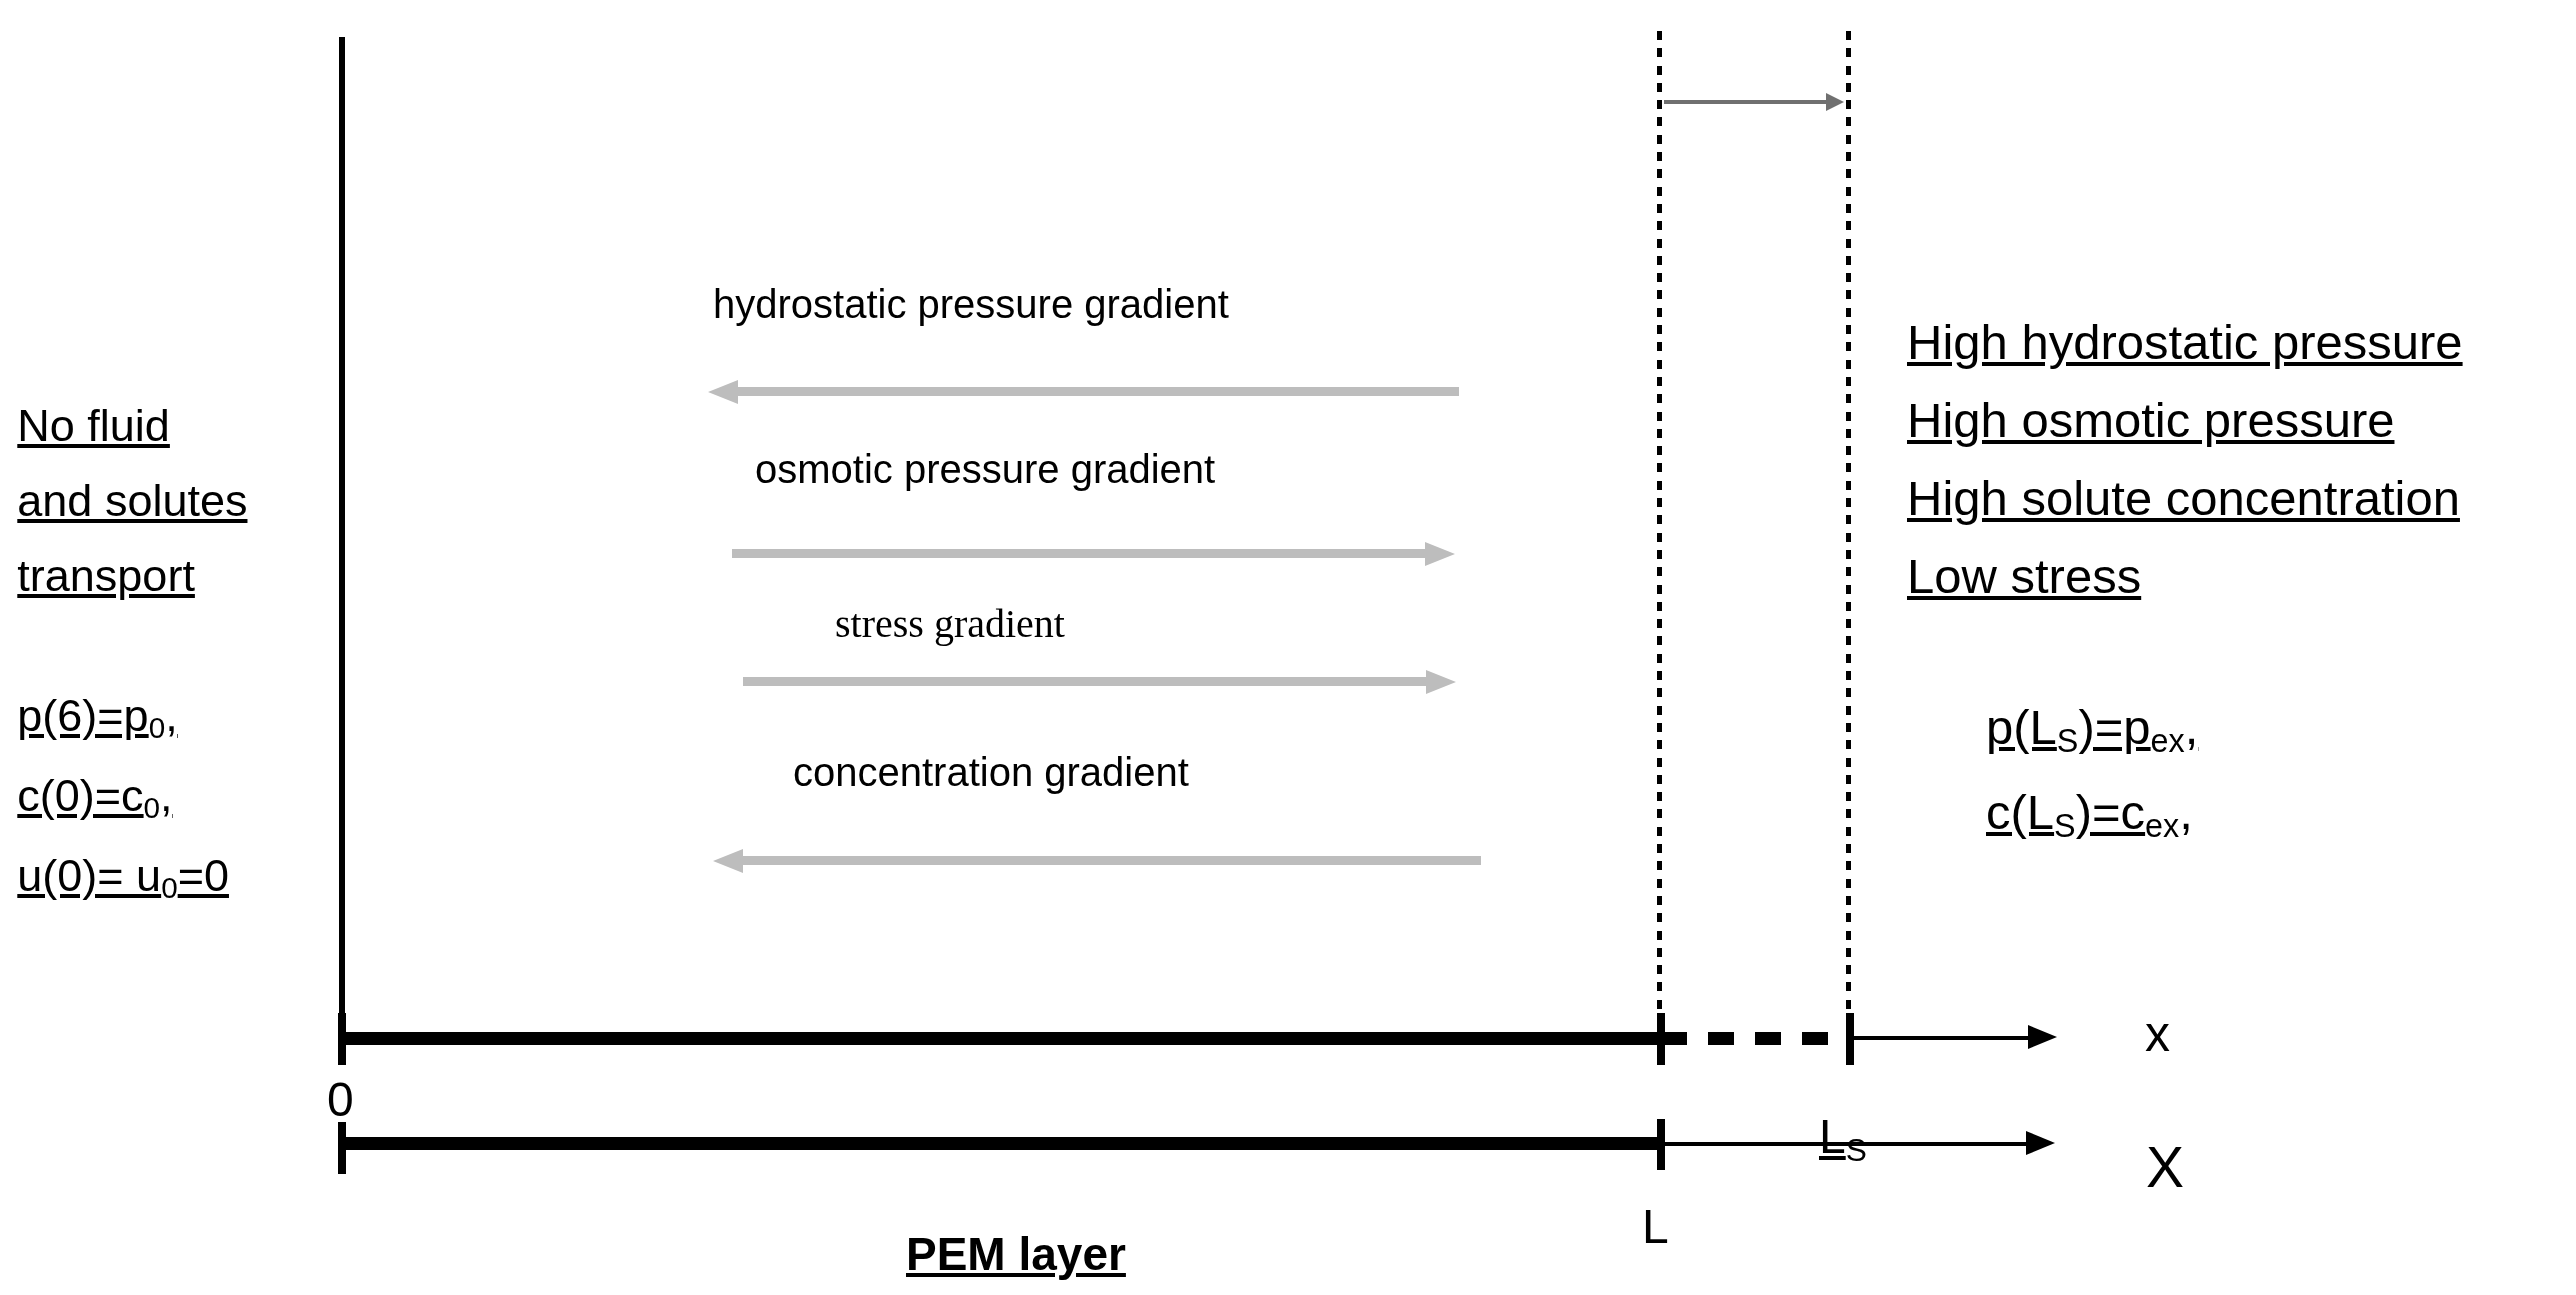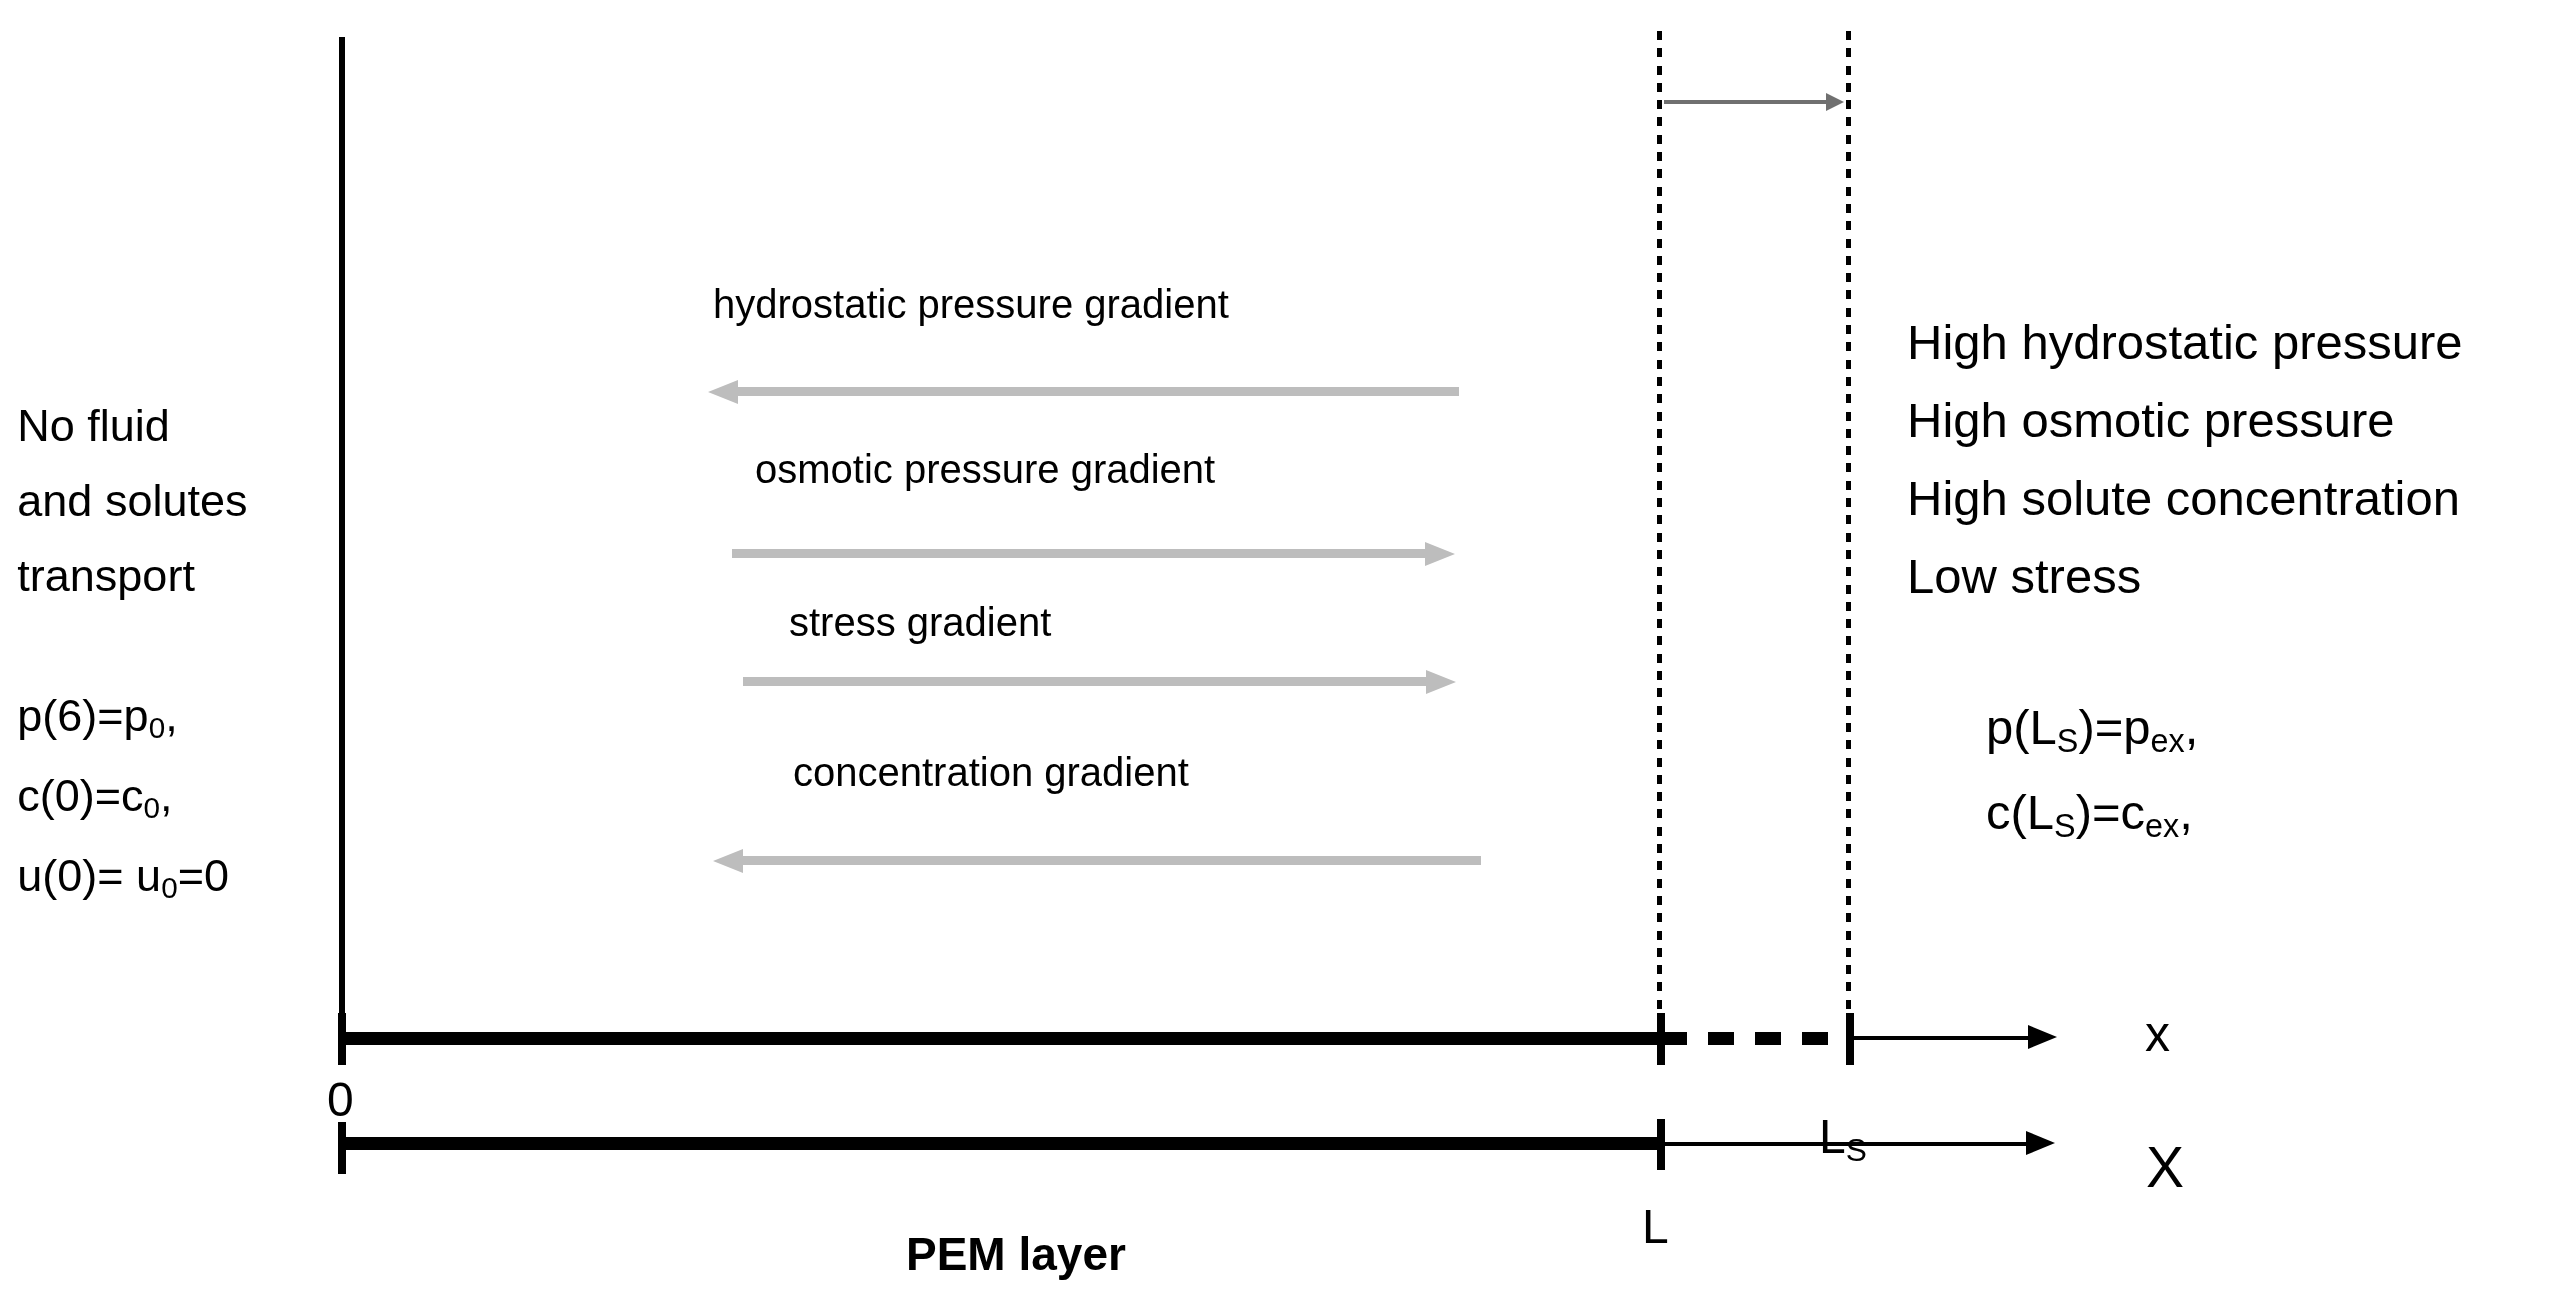--- a/index.html
+++ b/index.html
@@ -5,21 +5,21 @@
   html,body{margin:0;padding:0;background:#ffffff;}
   #canvas{
     position:relative;
     width:2576px;height:1295px;
     background:#ffffff;
     font-family:"Liberation Sans","DejaVu Sans",sans-serif;
     color:#000;
     overflow:hidden;
   }
   .abs{position:absolute;}
-  .nowrap{white-space:nowrap;}
+  .nowrap{white-space:nowrap;text-decoration:underline;}
   .sub{font-size:0.66em;vertical-align:-0.24em;}
   
   .left-desc{left:17.3px;top:388px;font-size:45px;line-height:75px;}
   .left-bc{left:17.3px;top:682px;font-size:45px;line-height:68px;}
   
   .glabel{font-size:40px;white-space:nowrap;}
   
   .garrow{display:flex;align-items:center;height:25px;}
   .gshaft{flex:1;height:9.7px;background:#bdbdbd;}
   .ghead-left{width:0;height:0;border-top:12.5px solid transparent;border-bottom:12.5px solid transparent;border-right:30.5px solid #bdbdbd;}
@@ -76,21 +76,21 @@
     <div class="ghead-left"></div>
     <div class="gshaft"></div>
   </div>
 
   <div class="abs glabel" style="left:755px;top:447px;">osmotic pressure gradient</div>
   <div class="abs garrow" style="left:732px;top:541px;width:723px;">
     <div class="gshaft"></div>
     <div class="ghead-right"></div>
   </div>
 
-  <div class="abs glabel" style="left:789px;top:600px;">stress gradient</div>
+  <div class="abs glabel" style="left:835px;top:600px;font-family:Liberation Serif, serif;">stress gradient</div>
   <div class="abs garrow" style="left:743px;top:669px;width:713px;">
     <div class="gshaft"></div>
     <div class="ghead-right"></div>
   </div>
 
   <div class="abs glabel" style="left:758px;top:750px;margin-left:35px;">concentration gradient</div>
   <div class="abs garrow" style="left:713px;top:848px;width:768px;">
     <div class="ghead-left"></div>
     <div class="gshaft"></div>
   </div>

